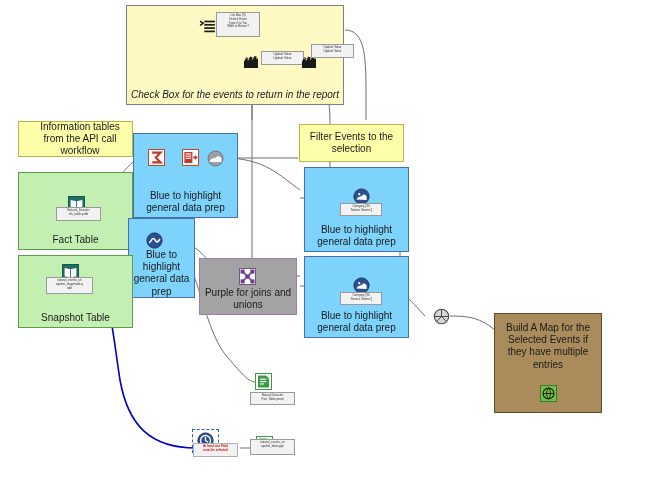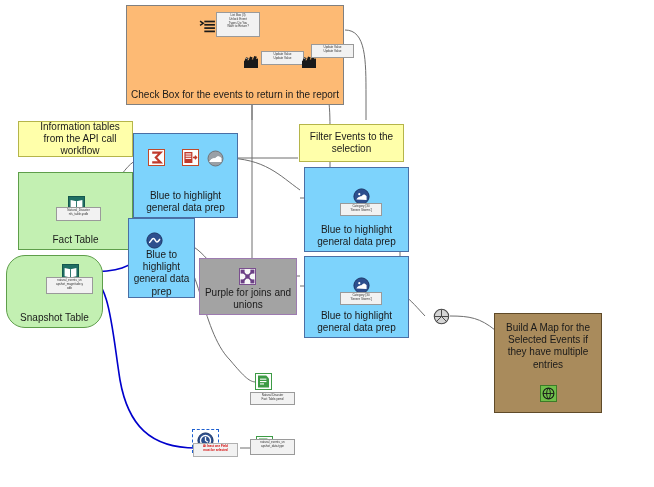--- a/index.html
+++ b/index.html
@@ -22,21 +22,21 @@
     display:flex;
     flex-direction:column;
     align-items:center;
     justify-content:center;
     text-align:center;
     font-size:10px;
     color:#1a1a1a;
     line-height:1.22;
   }
   .container .cap{width:100%;padding:0 3px;box-sizing:border-box;}
-  .c-gray  {background:#fdba74;border-color:#808080;}
+  .c-gray  {background:#fef9c3;border-color:#808080;font-style:italic;}
   .c-yellow{background:#ffffaa;border-color:#b5b54a;}
   .c-blue  {background:#7dd3fc;border-color:#4a6fa5;padding-left:44px;}
   .c-green {background:#c3f0b2;border-color:#5e9e4a;}
   .c-purple{background:#a3a3a3;border-color:#9d7bb0;}
   .c-brown {background:#a98b5c;border-color:#5f4a28;}
 
   .cap-bottom{position:absolute;left:0;right:0;bottom:3px;}
 
   
   .tool{position:absolute;width:17px;height:17px;}
@@ -133,21 +133,21 @@
   </div>
 
   <div class="container c-green" style="left:18px;top:172px;width:115px;height:78px;">
     <div class="cap cap-bottom">Fact Table</div>
   </div>
 
   <div class="container c-blue" style="left:128px;top:218px;width:67px;height:80px;">
     <div class="cap" style="position:absolute;left:0;right:0;top:30px;">Blue to highlight general data prep</div>
   </div>
 
-  <div class="container c-green" style="left:6px;top:255px;width:97px;height:73px;border-radius:19px;">
+  <div class="container c-green" style="left:18px;top:255px;width:115px;height:73px;">
     <div class="cap cap-bottom">Snapshot Table</div>
   </div>
 
   <div class="container c-purple" style="left:199px;top:258px;width:98px;height:57px;">
     <div class="cap cap-bottom">Purple for joins and unions</div>
   </div>
 
   <div class="container c-blue" style="left:304px;top:256px;width:105px;height:82px;">
     <div class="cap cap-bottom">Blue to highlight general data prep</div>
   </div>

